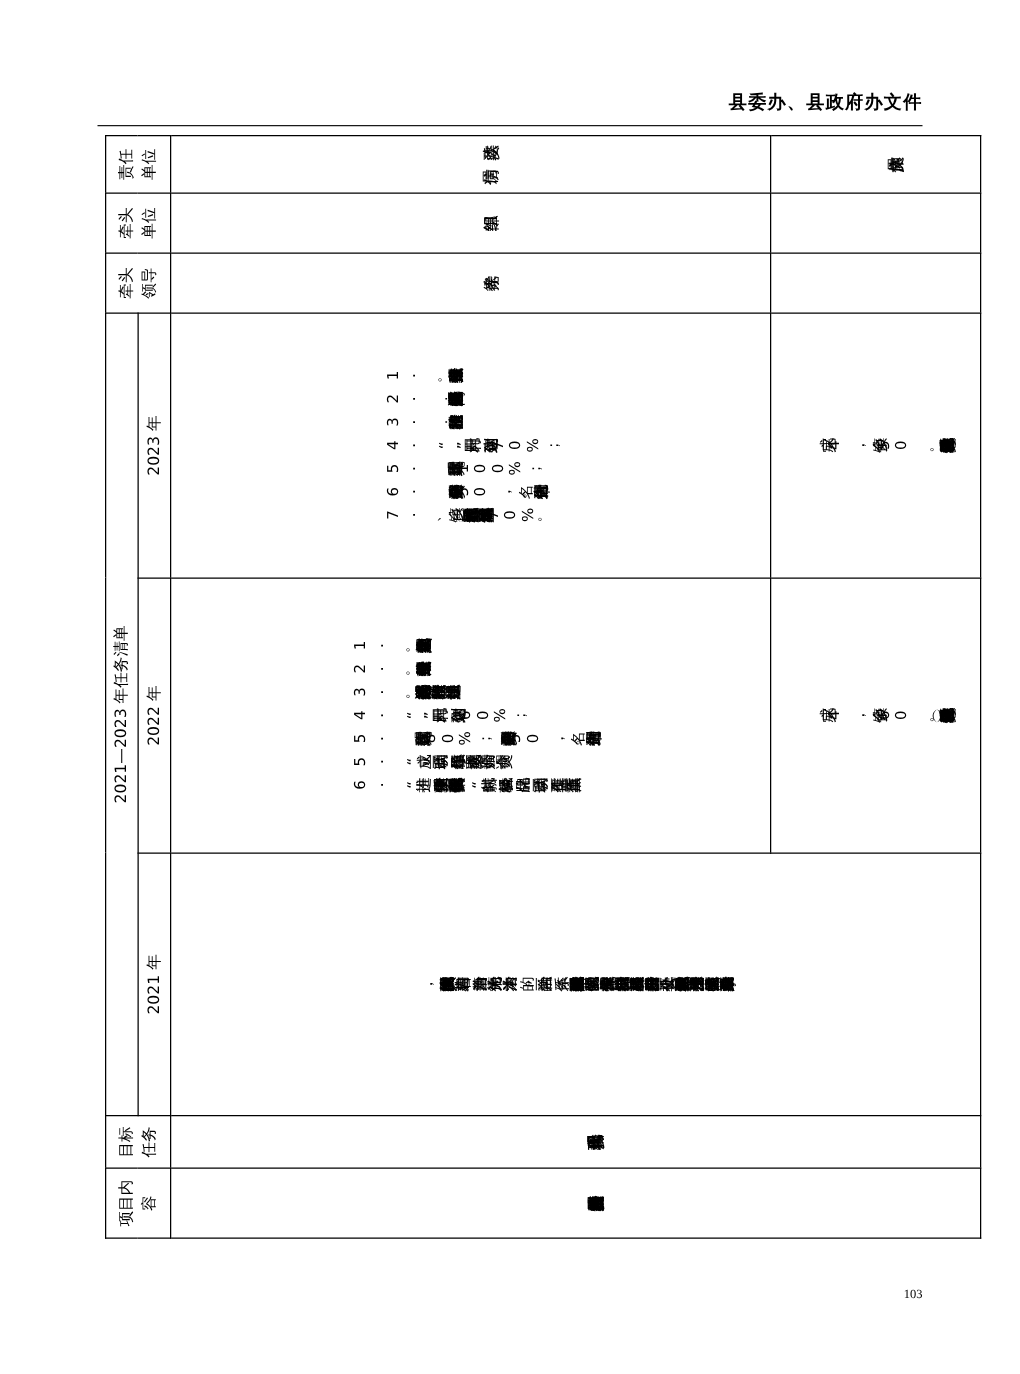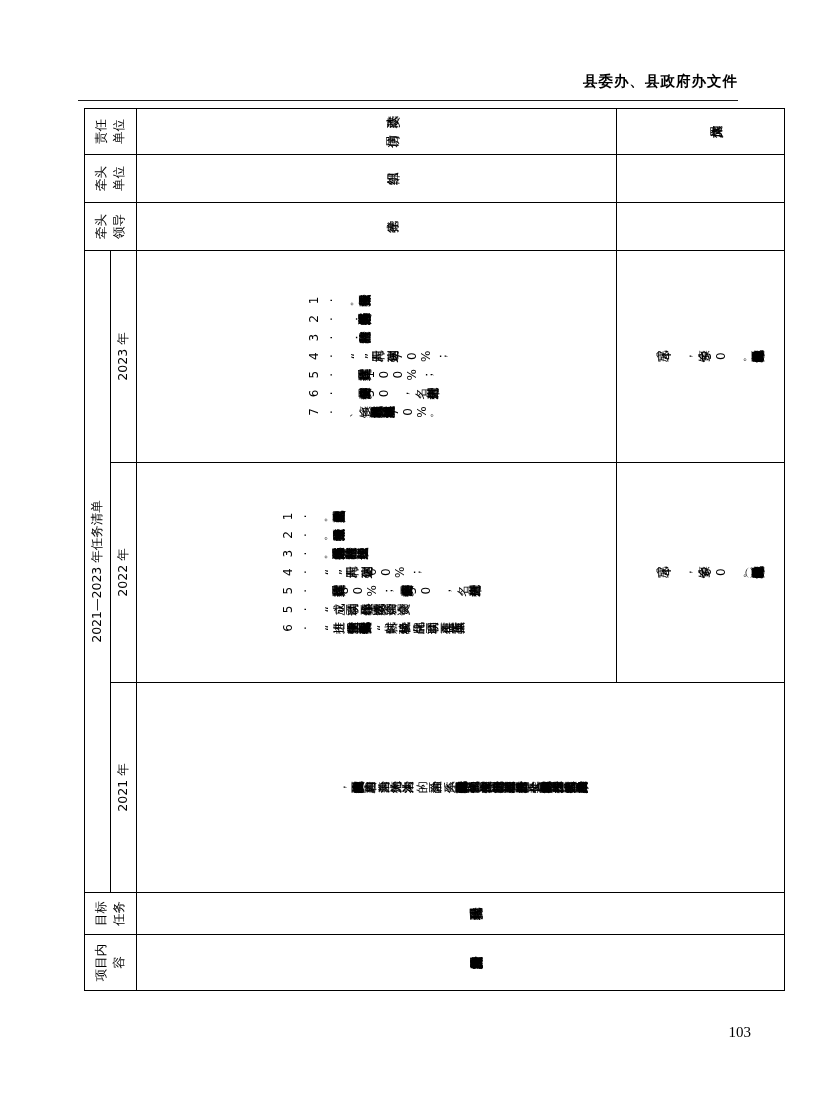--- a/index.html
+++ b/index.html
@@ -31,22 +31,22 @@
     top: 100px;
     left: 78px;
     right: 78px;
     border-top: 1px solid #1a1a1a;
   }
 
   
   .page-number {
     position: absolute;
     bottom: 58px;
-    right: 65px;
-    font-size: 15px;
+    right: 78px;
+    font-size: 10px;
     font-family: "Liberation Serif", serif;
   }
 
   
   
   
   .rot-wrap {
     position: absolute;
     left: 50%;
     top: 50%;

